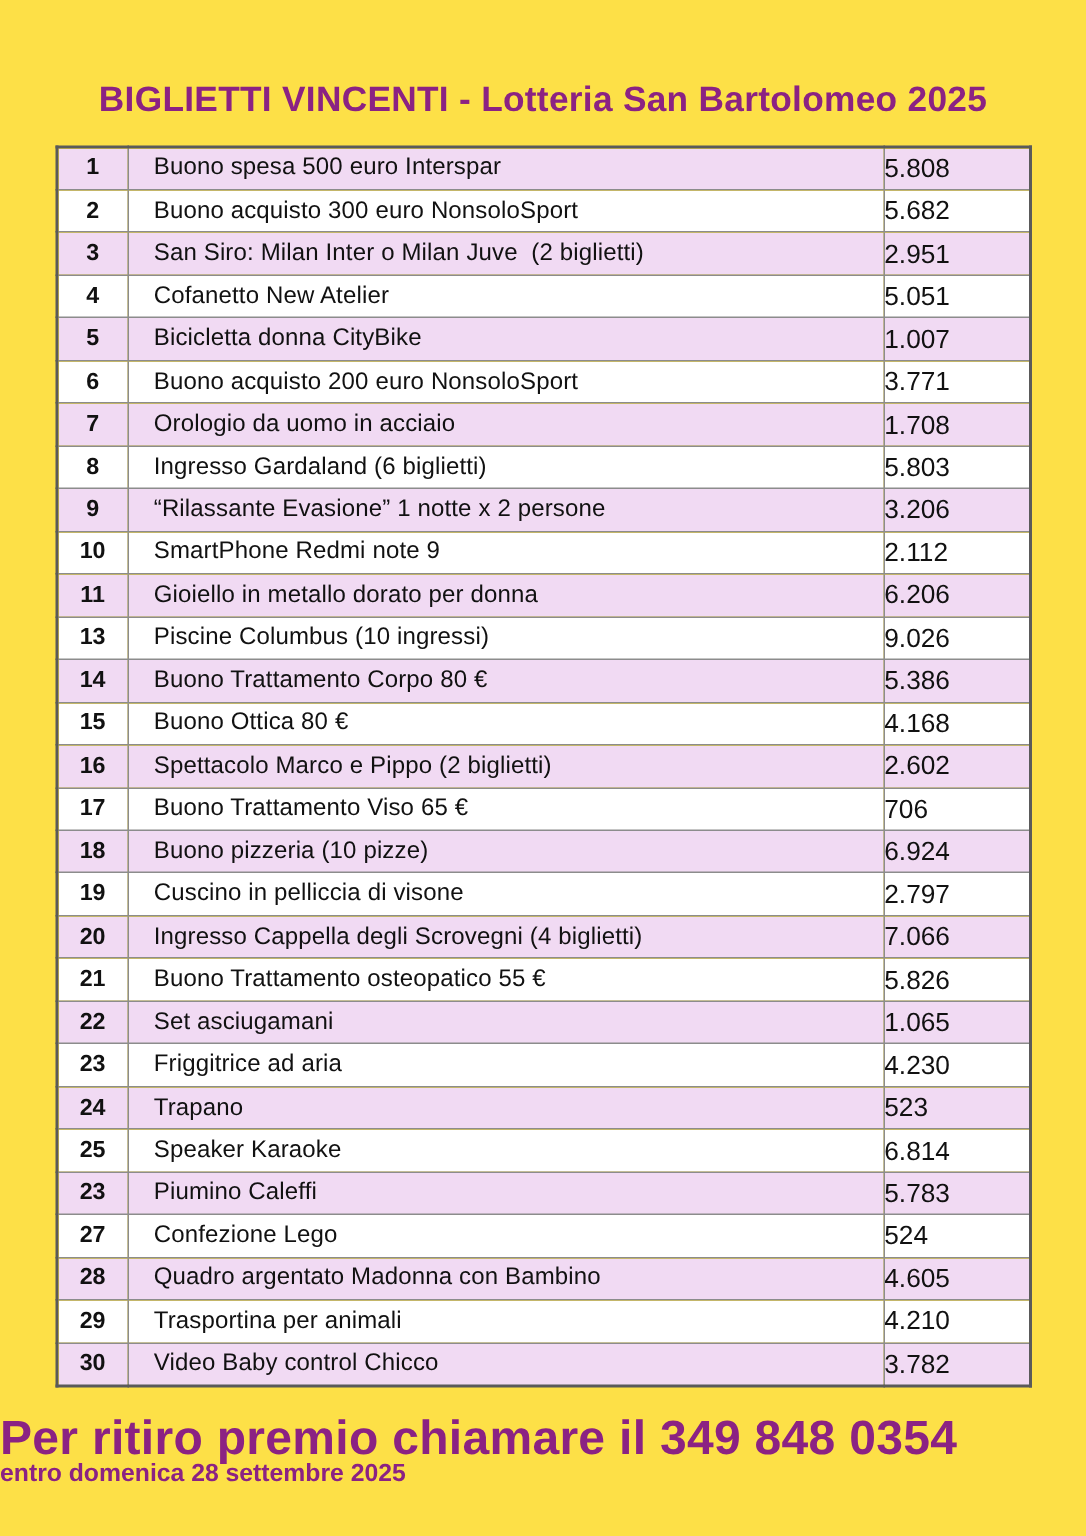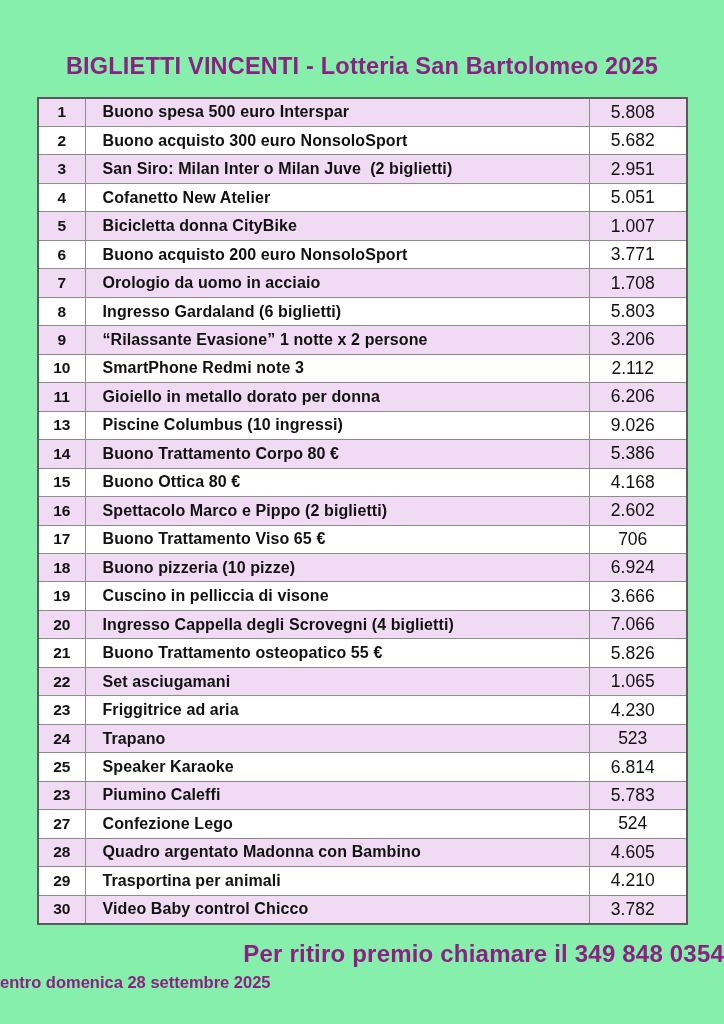--- a/index.html
+++ b/index.html
@@ -8,21 +8,21 @@
     --grid:#8c8c8c;
     --outer:#5a5a5a;
     --ink:#111111;
   }
   *{margin:0;padding:0;box-sizing:border-box;}
   html,body{background:#ffffff;}
   body{
     font-family:"Liberation Sans", sans-serif;
     width:724px;height:1024px;position:relative;overflow:hidden;
   }
-  .page{position:absolute;inset:0;background:#86efac;}
+  .page{position:absolute;inset:0;background:#fde047;}
   .title{
     position:absolute;left:0;top:53px;width:100%;
     text-align:center;
     font-size:23.5px;font-weight:700;letter-spacing:0.2px;
     color:var(--accent);
   }
   table.prizes{
     position:absolute;left:37px;top:97px;
     width:649px;height:828px;
     border-collapse:collapse;table-layout:fixed;
@@ -36,31 +36,31 @@
   }
   table.prizes tr{height:27.6px;}
   table.prizes tr:nth-child(odd){background:var(--row-alt);}
   table.prizes tr:nth-child(even){background:#ffffff;}
   td.c-num{
     width:47px;text-align:center;
     font-size:15.5px;font-weight:700;
   }
   td.c-prize{
     width:504px;text-align:left;padding-left:17px;
-    font-size:16px;font-weight:700;letter-spacing:0.1px;
+    font-size:16px;font-weight:400;letter-spacing:0.1px;
   }
   td.c-ticket{
-    width:98px;text-align:center;padding-right:10px;
+    width:98px;text-align:left;padding-right:10px;
     font-size:17.5px;font-weight:400;
     font-family:"Liberation Sans", sans-serif;
   }
   .footer-line1{
     position:absolute;left:0;top:940px;width:100%;
-    text-align:right;color:var(--accent);
-    font-size:24px;font-weight:700;letter-spacing:0.2px;
+    text-align:left;color:var(--accent);
+    font-size:32px;font-weight:700;letter-spacing:0.2px;
   }
   .footer-line2{
     position:absolute;left:0;top:973px;width:100%;
     color:var(--accent);
     font-size:16.5px;font-weight:700;
   }
 </style>
 </head>
 <body>
 
@@ -119,21 +119,21 @@
     </tr>
 
     <tr>
       <td class="c-num">9</td>
       <td class="c-prize">“Rilassante Evasione” 1 notte x 2 persone</td>
       <td class="c-ticket">3.206</td>
     </tr>
 
     <tr>
       <td class="c-num">10</td>
-      <td class="c-prize">SmartPhone Redmi note 3</td>
+      <td class="c-prize">SmartPhone Redmi note 9</td>
       <td class="c-ticket">2.112</td>
     </tr>
 
     <tr>
       <td class="c-num">11</td>
       <td class="c-prize">Gioiello in metallo dorato per donna</td>
       <td class="c-ticket">6.206</td>
     </tr>
 
 
@@ -169,21 +169,21 @@
 
     <tr>
       <td class="c-num">18</td>
       <td class="c-prize">Buono pizzeria (10 pizze)</td>
       <td class="c-ticket">6.924</td>
     </tr>
 
     <tr>
       <td class="c-num">19</td>
       <td class="c-prize">Cuscino in pelliccia di visone</td>
-      <td class="c-ticket">3.666</td>
+      <td class="c-ticket">2.797</td>
     </tr>
 
     <tr>
       <td class="c-num">20</td>
       <td class="c-prize">Ingresso Cappella degli Scrovegni (4 biglietti)</td>
       <td class="c-ticket">7.066</td>
     </tr>
 
     <tr>
       <td class="c-num">21</td>

